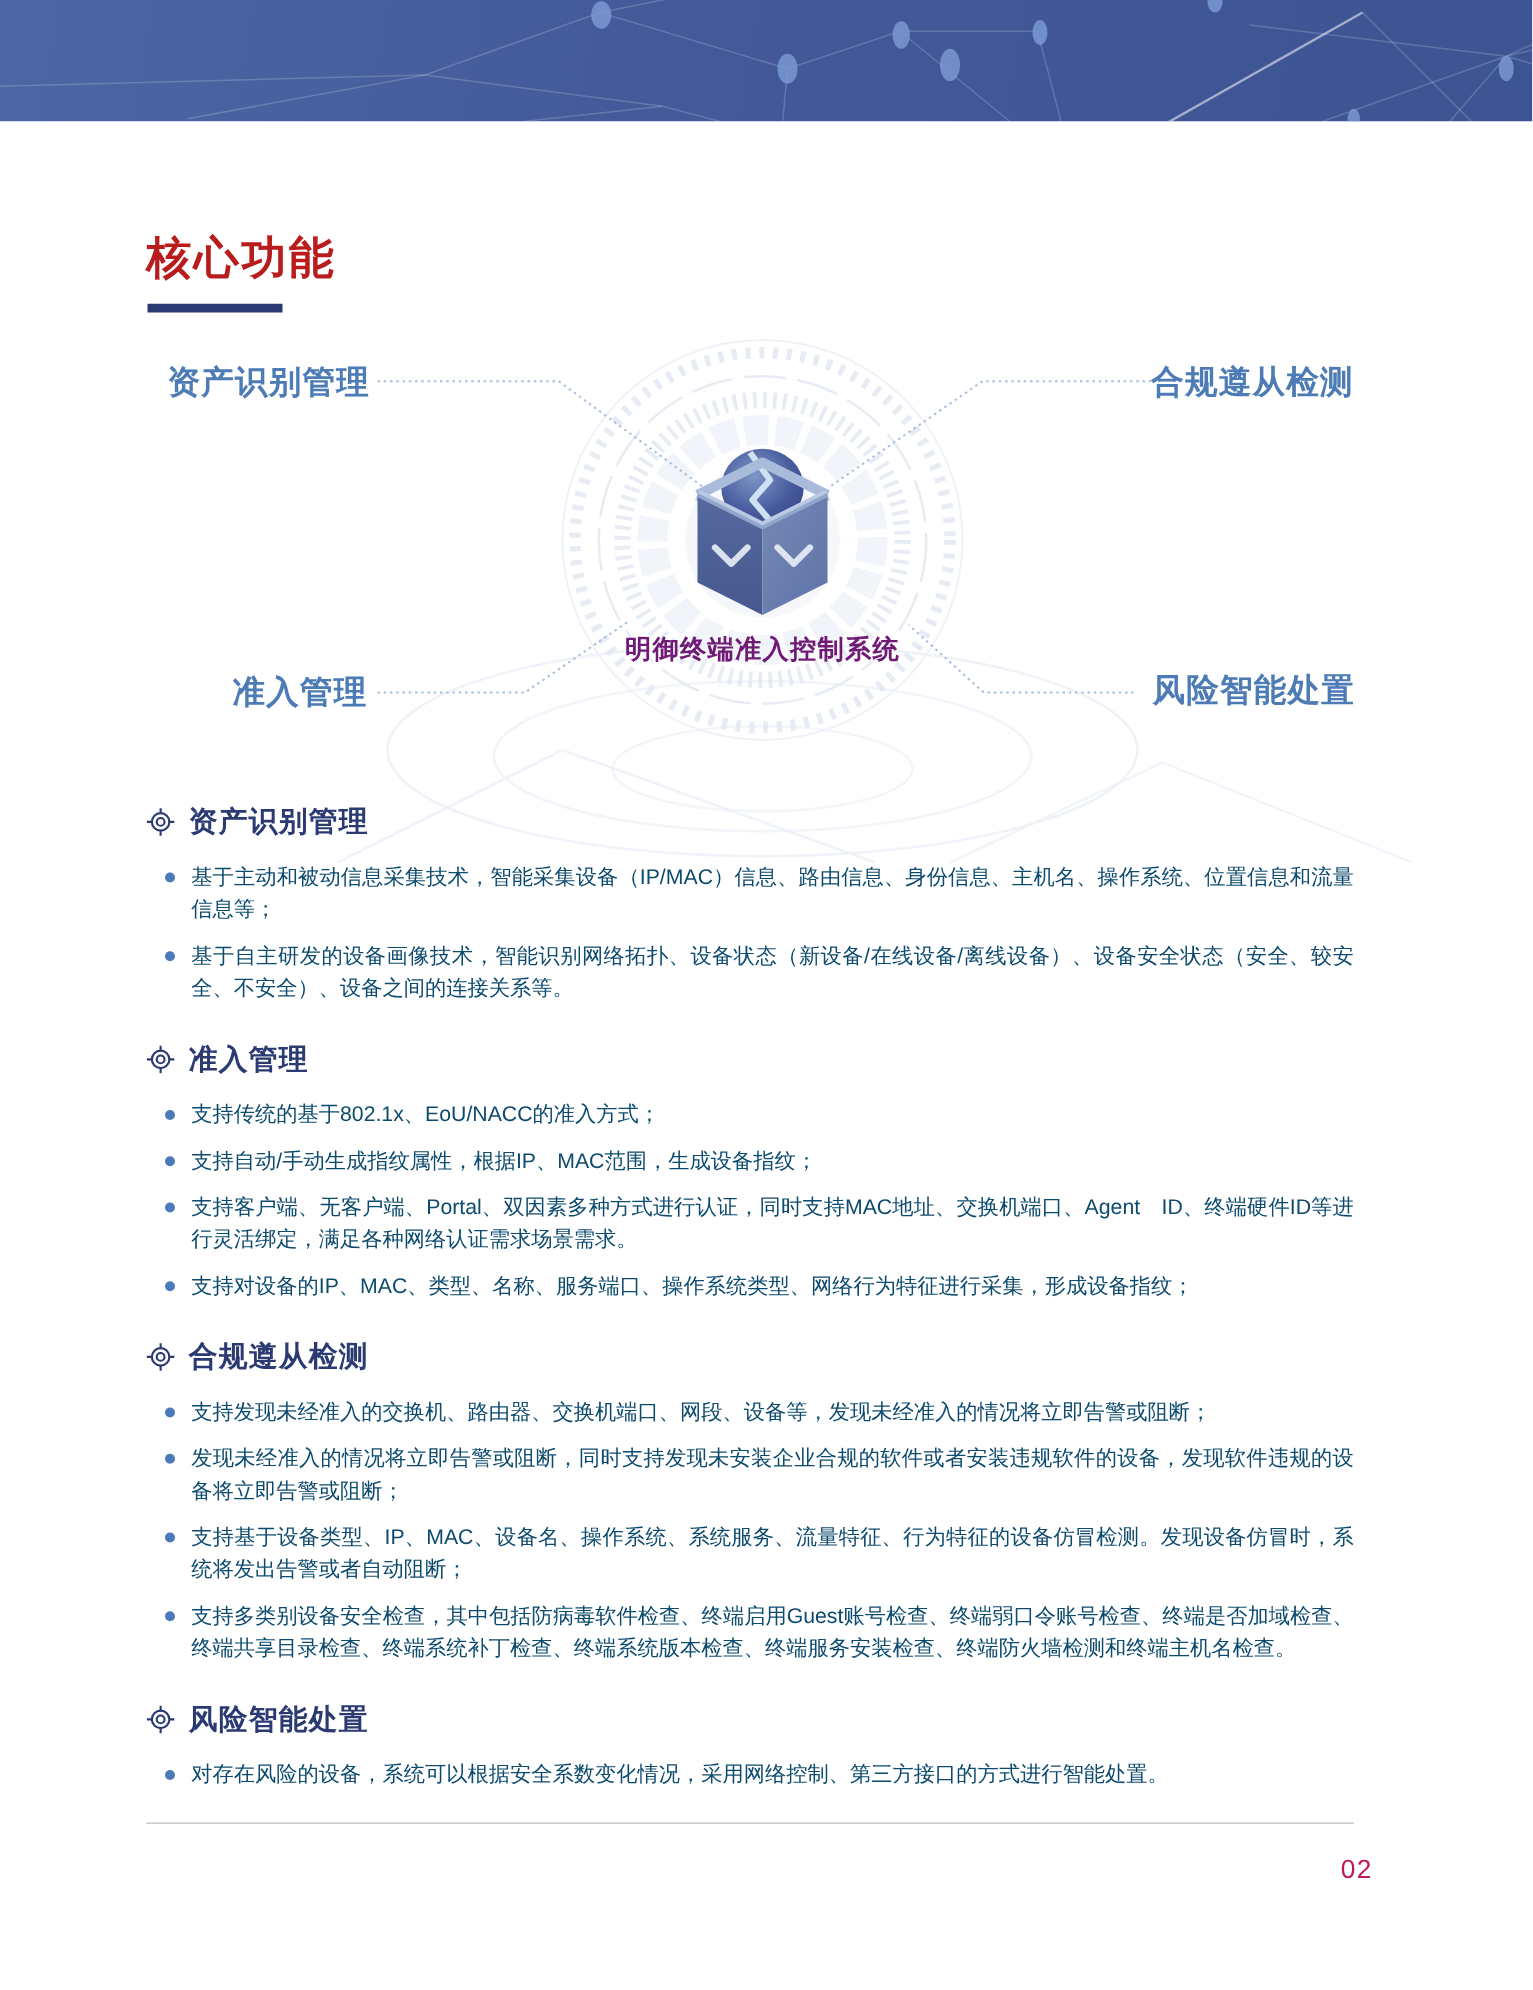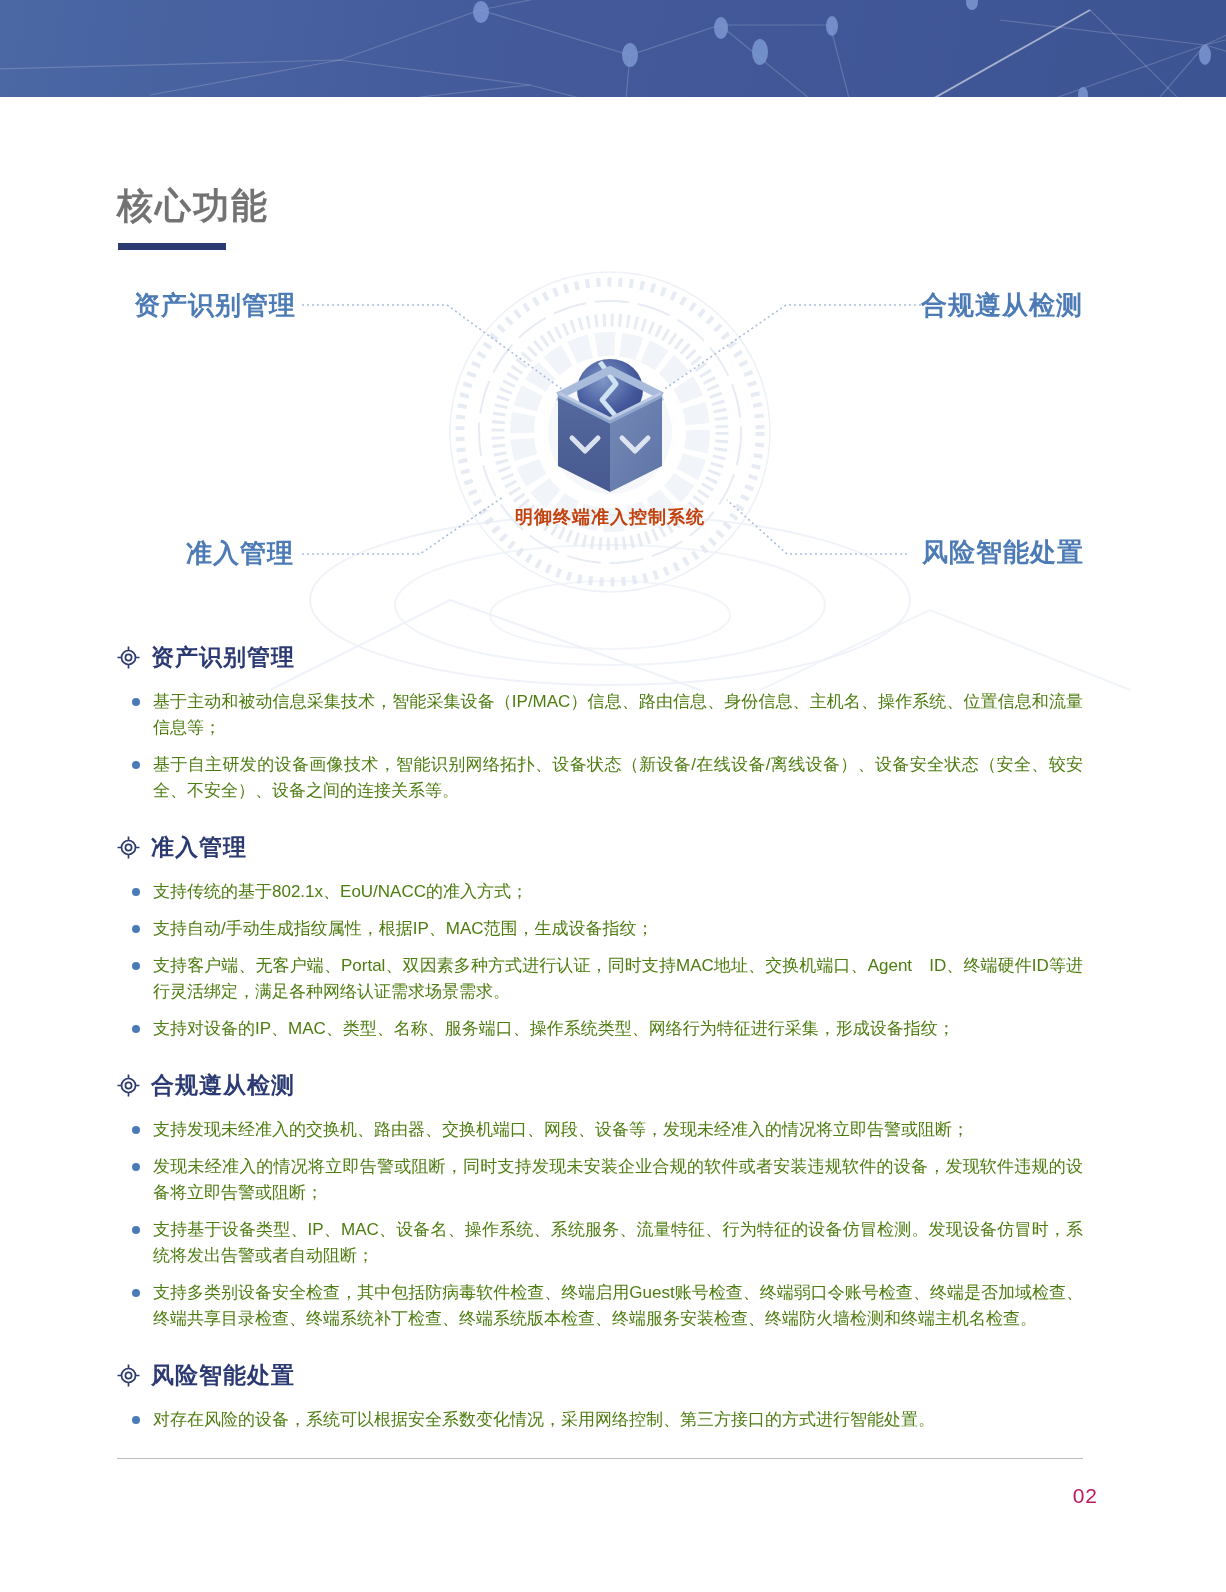--- a/index.html
+++ b/index.html
@@ -17,42 +17,42 @@
     position:absolute; left:0; top:0;
     width:1226px; height:97px;
     background:linear-gradient(100deg,#4b67a4 0%,#43599a 45%,#3d5493 100%);
     overflow:hidden;
   }
   .band svg { position:absolute; left:0; top:0; }
 
   
   .page-title {
     position:absolute; left:117px; top:182px;
-    font-size:36px; font-weight:bold; color:#737373; letter-spacing:2px;
+    font-size:36px; font-weight:bold; color:#b91c1c; letter-spacing:2px;
   }
   .title-underline {
     position:absolute; left:118px; top:243px;
     width:108px; height:7px; background:#2c3a73;
   }
 
   
   .diagram { position:absolute; left:0; top:270px; width:1226px; height:430px; }
   .diagram svg { position:absolute; left:0; top:0; }
   .diagram-label {
     position:absolute;
     font-size:26px; font-weight:bold; color:#4c7bb5; letter-spacing:1px;
     white-space:nowrap;
   }
   .lbl-tl { left:134px;  top:288px; }
   .lbl-tr { left:921px;  top:288px; }
   .lbl-bl { left:186px;  top:536px; }
   .lbl-br { left:922px;  top:535px; }
   .diagram-caption {
     position:absolute; left:610px; top:505px; transform:translateX(-50%);
-    font-size:18px; font-weight:bold; color:#c2410c; letter-spacing:1px;
+    font-size:21px; font-weight:bold; color:#701a75; letter-spacing:1px;
     white-space:nowrap;
   }
 
   
   .sections {
     position:absolute; left:117px; top:642px; width:966px;
   }
   .section { margin-bottom:28px; }
   .section-header {
     display:flex; align-items:center; gap:11px;
@@ -68,21 +68,21 @@
     margin-bottom:11px;
     padding-left:36px;
   }
   .bullet-dot {
     position:absolute; left:15px; top:9px;
     width:8px; height:8px; border-radius:50%;
     background:#4a7ab8;
   }
   .bullet-text {
     display:block;
-    font-size:17px; line-height:26px; color:#4d7c0f;
+    font-size:17px; line-height:26px; color:#0c4a6e;
     text-align:justify;
   }
 
   
   .footer-divider {
     position:absolute; left:117px; top:1458px;
     width:966px; height:1px; background:#b8bcc3;
   }
   .page-number {
     position:absolute; left:1052px; top:1484px; width:46px;

